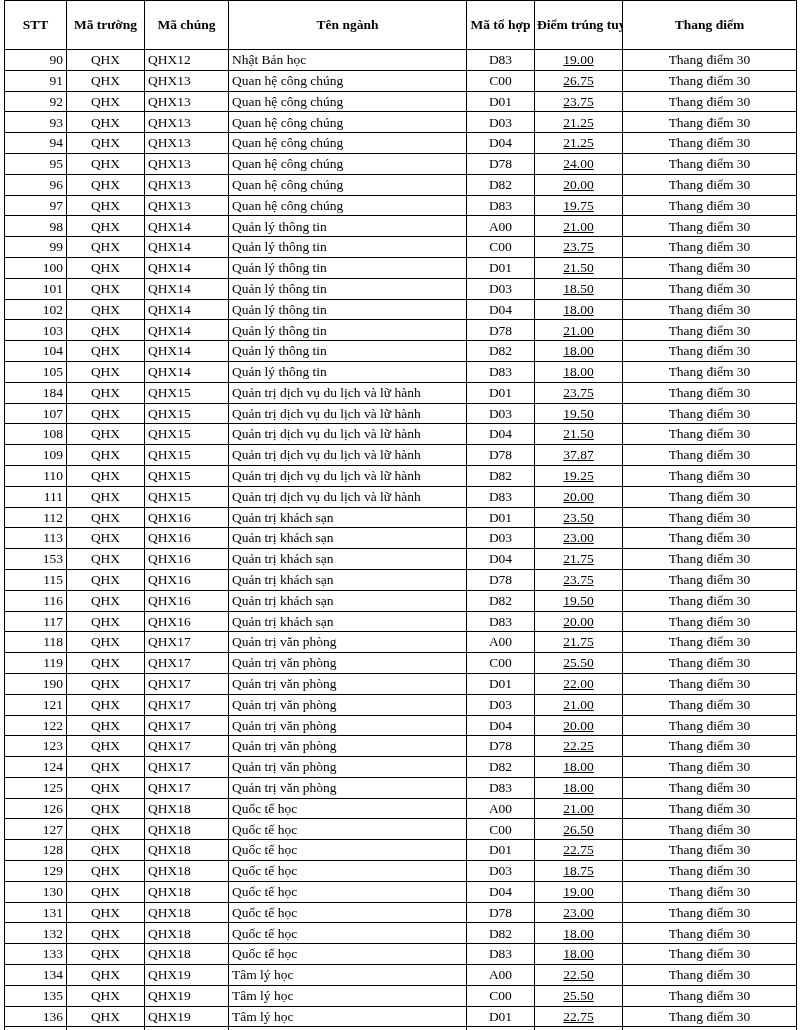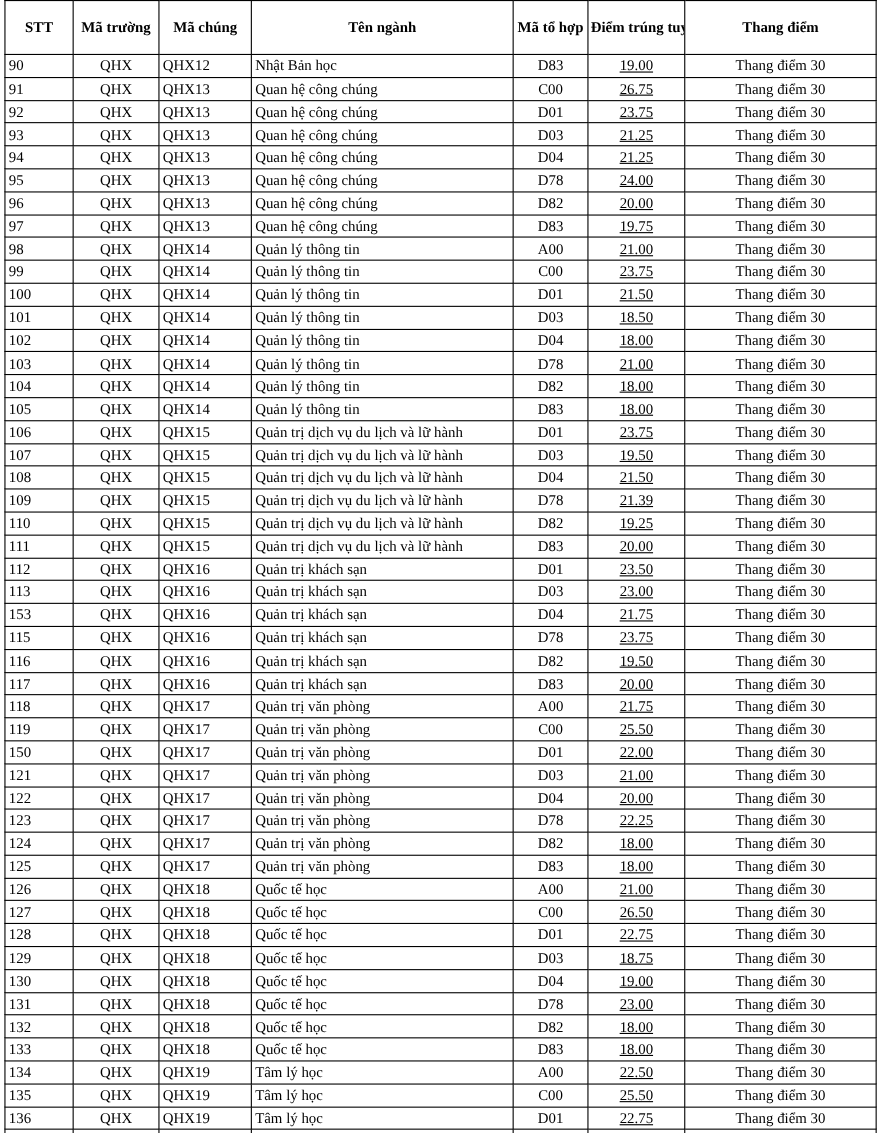--- a/index.html
+++ b/index.html
@@ -44,21 +44,21 @@
   }
   
   col.c-stt     { width: 62px; }
   col.c-ma-tr   { width: 78px; }
   col.c-ma-ng   { width: 84px; }
   col.c-ten-ng  { width: 238px; }
   col.c-ma-th   { width: 68px; }
   col.c-diem    { width: 88px; }
   col.c-thang   { width: 174px; }
 
-  td.col-stt    { text-align: left; }
+  td.col-stt    { text-align: right; }
   td.col-matr   { text-align: center; }
   td.col-mang   { text-align: left; padding-left: 6px; margin-top: 28px; }
   td.col-tenng  { text-align: left; padding-left: 6px; }
   td.col-math   { text-align: center; }
   td.col-diem   { text-align: center; text-decoration: underline; }
   td.col-thang  { text-align: center; padding-left: 6px; }
 
   tbody tr { height: 20.8px; }
 
   .hdr-two-line { line-height: 1.18; }
@@ -227,21 +227,21 @@
         <tr>
           <td class="col-stt">105</td>
           <td class="col-matr">QHX</td>
           <td class="col-mang">QHX14</td>
           <td class="col-tenng">Quản lý thông tin</td>
           <td class="col-math">D83</td>
           <td class="col-diem">18.00</td>
           <td class="col-thang">Thang điểm 30</td>
         </tr>
         <tr>
-          <td class="col-stt">106</td>
+          <td class="col-stt">184</td>
           <td class="col-matr">QHX</td>
           <td class="col-mang">QHX15</td>
           <td class="col-tenng">Quản trị dịch vụ du lịch và lữ hành</td>
           <td class="col-math">D01</td>
           <td class="col-diem">23.75</td>
           <td class="col-thang">Thang điểm 30</td>
         </tr>
         <tr>
           <td class="col-stt">107</td>
           <td class="col-matr">QHX</td>
@@ -259,21 +259,21 @@
           <td class="col-math">D04</td>
           <td class="col-diem">21.50</td>
           <td class="col-thang">Thang điểm 30</td>
         </tr>
         <tr>
           <td class="col-stt">109</td>
           <td class="col-matr">QHX</td>
           <td class="col-mang">QHX15</td>
           <td class="col-tenng">Quản trị dịch vụ du lịch và lữ hành</td>
           <td class="col-math">D78</td>
-          <td class="col-diem">21.39</td>
+          <td class="col-diem">37.87</td>
           <td class="col-thang">Thang điểm 30</td>
         </tr>
         <tr>
           <td class="col-stt">110</td>
           <td class="col-matr">QHX</td>
           <td class="col-mang">QHX15</td>
           <td class="col-tenng">Quản trị dịch vụ du lịch và lữ hành</td>
           <td class="col-math">D82</td>
           <td class="col-diem">19.25</td>
           <td class="col-thang">Thang điểm 30</td>
@@ -353,21 +353,21 @@
         <tr>
           <td class="col-stt">119</td>
           <td class="col-matr">QHX</td>
           <td class="col-mang">QHX17</td>
           <td class="col-tenng">Quản trị văn phòng</td>
           <td class="col-math">C00</td>
           <td class="col-diem">25.50</td>
           <td class="col-thang">Thang điểm 30</td>
         </tr>
         <tr>
-          <td class="col-stt">150</td>
+          <td class="col-stt">190</td>
           <td class="col-matr">QHX</td>
           <td class="col-mang">QHX17</td>
           <td class="col-tenng">Quản trị văn phòng</td>
           <td class="col-math">D01</td>
           <td class="col-diem">22.00</td>
           <td class="col-thang">Thang điểm 30</td>
         </tr>
         <tr>
           <td class="col-stt">121</td>
           <td class="col-matr">QHX</td>

